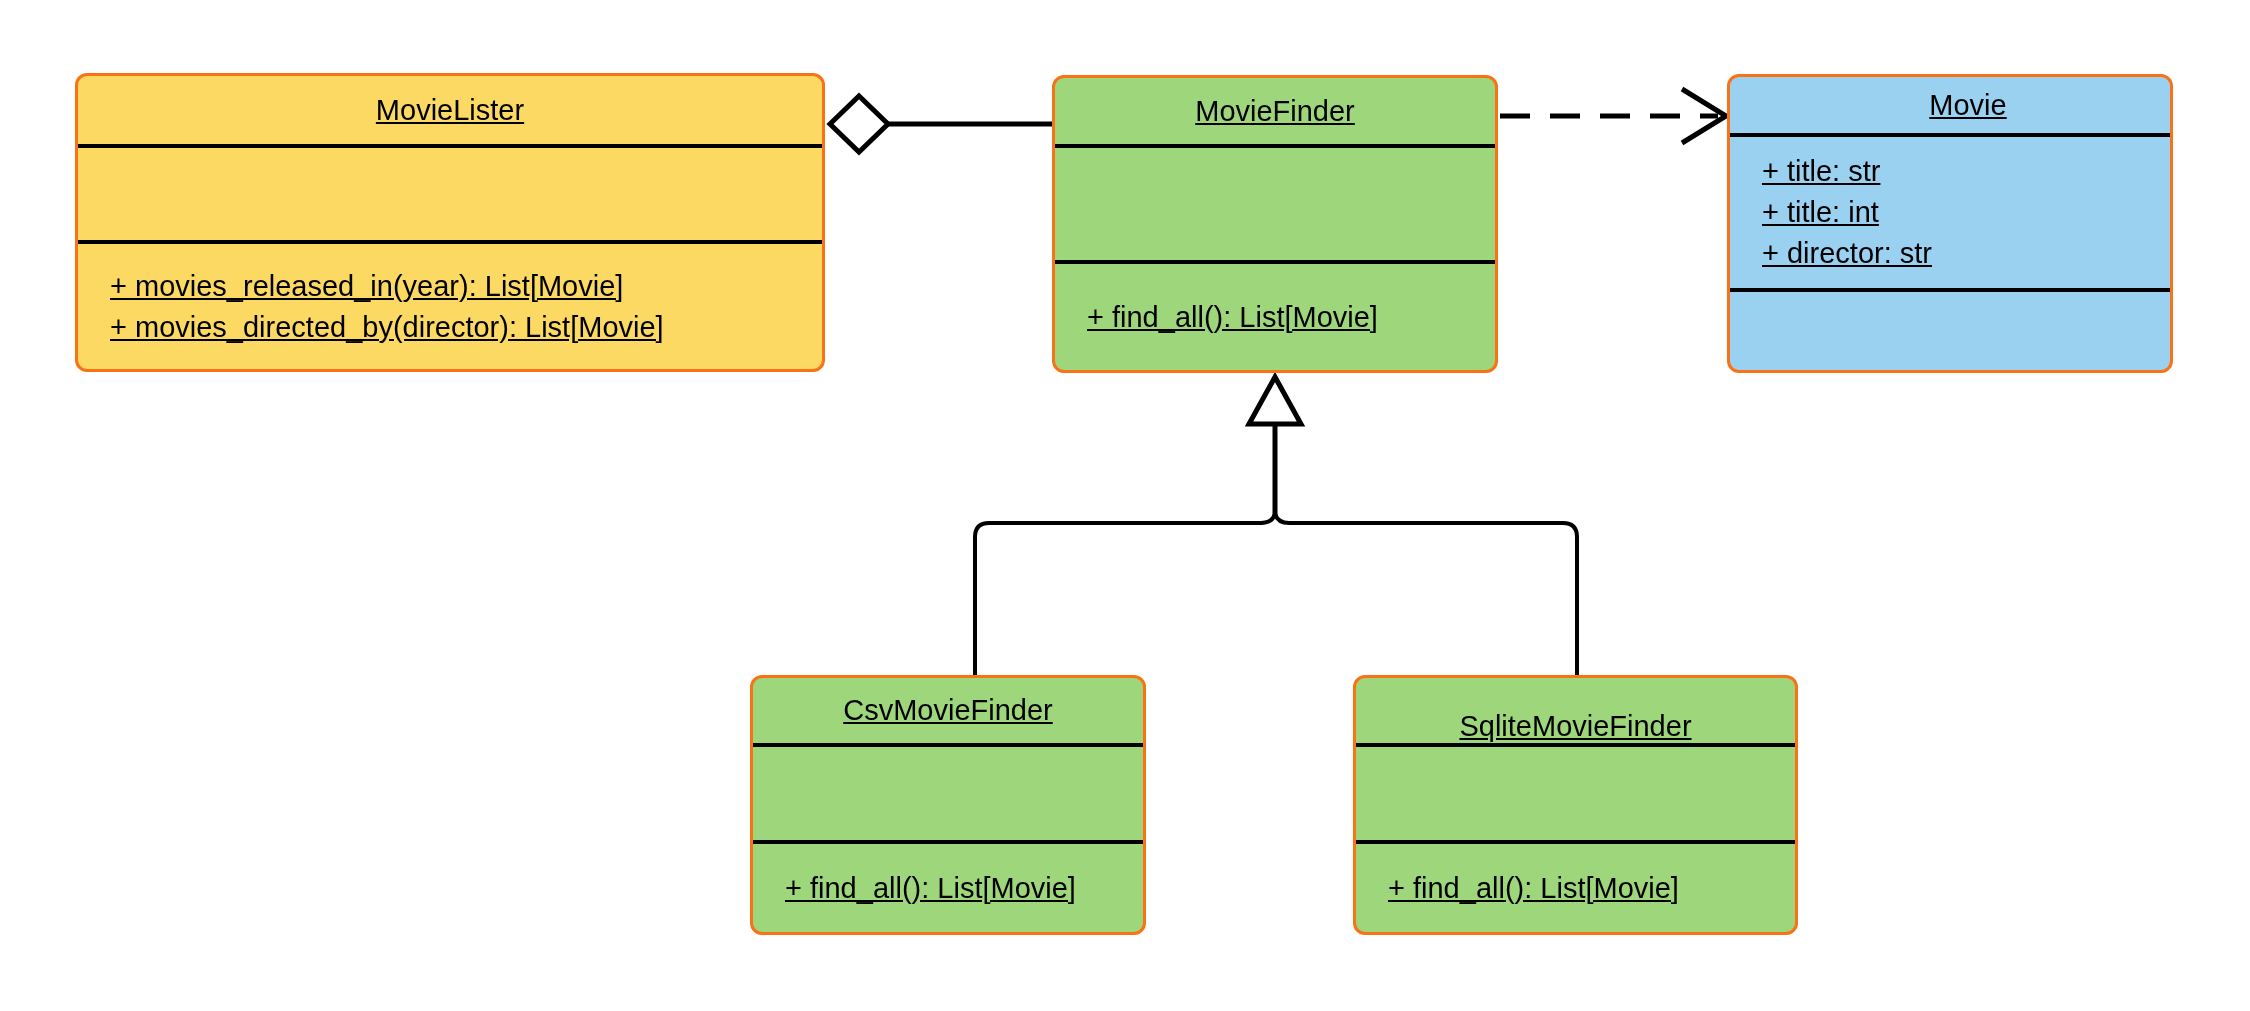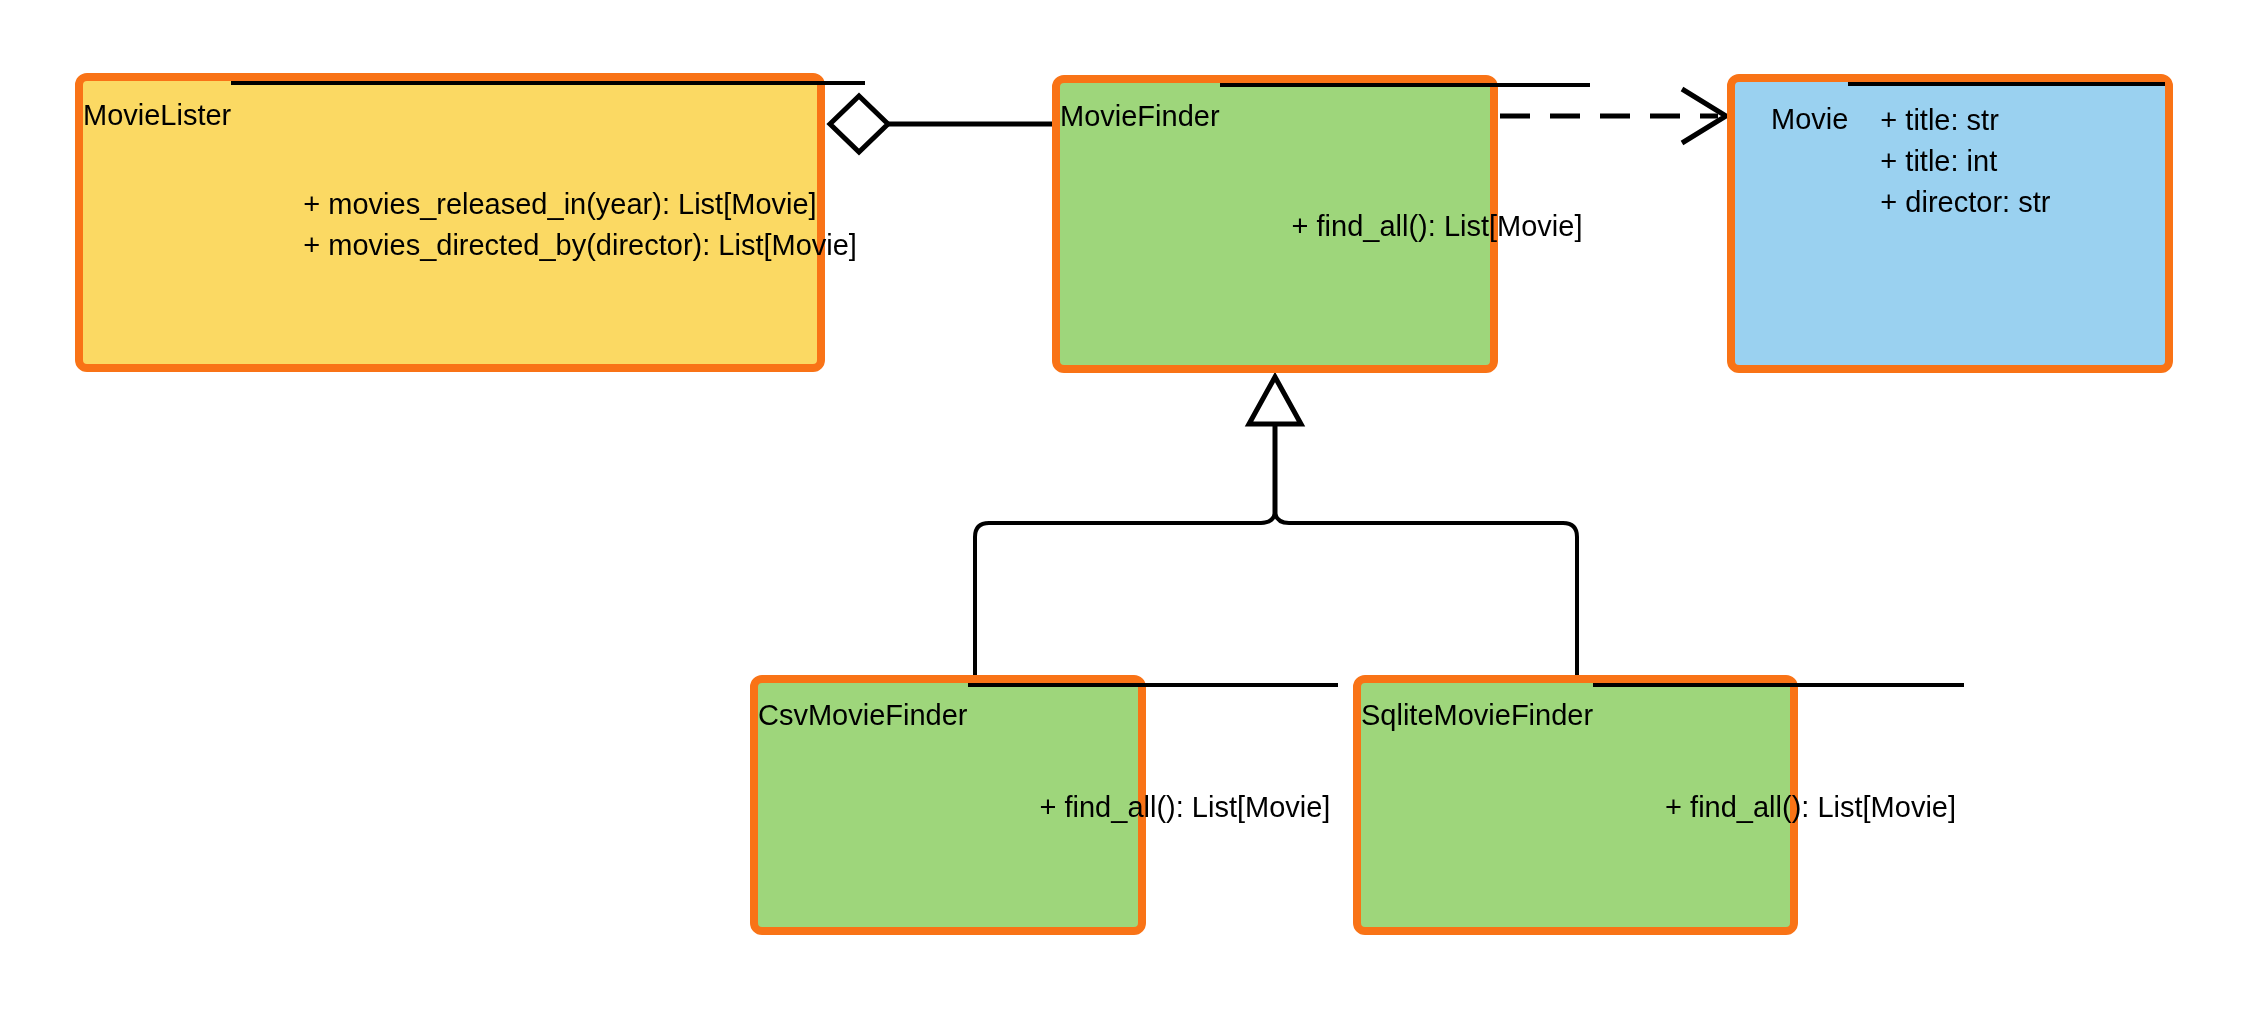--- a/index.html
+++ b/index.html
@@ -18,25 +18,26 @@
   #connector-layer {
     position: absolute;
     left: 0;
     top: 0;
     z-index: 1;
   }
   .uml-class {
     position: absolute;
     z-index: 2;
     box-sizing: border-box;
-    border: 8px solid #f97316;
+    border: 3px solid #f97316;
     border-radius: 12px;
     display: flex;
-    flex-direction: row;
+    flex-direction: column;
     color: #000000;
+    text-decoration: underline;
   }
   .compartment {
     box-sizing: border-box;
     display: flex;
     flex-direction: column;
     justify-content: center;
   }
   .compartment + .compartment {
     border-top: 4px solid #000000;
   }
@@ -97,21 +98,21 @@
     <div class="compartment title" style="height:66px;">
       <span>MovieFinder</span>
     </div>
     <div class="compartment members" style="height:116px;"></div>
     <div class="compartment members fill-rest">
       <span class="member">+ find_all(): List[Movie]</span>
     </div>
   </div>
 
   <div class="uml-class" style="left: 1727px; top: 74px; width: 446px; height: 299px; background-color: rgb(154, 209, 240);">
-    <div class="compartment title" style="height:74px;margin-left:36px;">
+    <div class="compartment title" style="height:56px;margin-left:36px;">
       <span>Movie</span>
     </div>
     <div class="compartment members" style="height:155px;">
       <span class="member">+ title: str</span>
       <span class="member">+ title: int</span>
       <span class="member">+ director: str</span>
     </div>
     <div class="compartment members fill-rest"></div>
   </div>
 
@@ -119,21 +120,21 @@
     <div class="compartment title" style="height:65px;">
       <span>CsvMovieFinder</span>
     </div>
     <div class="compartment members" style="height:97px;"></div>
     <div class="compartment members fill-rest">
       <span class="member">+ find_all(): List[Movie]</span>
     </div>
   </div>
 
   <div class="uml-class" style="left: 1353px; top: 675px; width: 445px; height: 260px; background-color: rgb(158, 214, 123);">
-    <div class="compartment title" style="height:65px;">
+    <div class="compartment title" style="height:65px;justify-content:flex-end;">
       <span>SqliteMovieFinder</span>
     </div>
     <div class="compartment members" style="height:97px;"></div>
     <div class="compartment members fill-rest">
       <span class="member">+ find_all(): List[Movie]</span>
     </div>
   </div>
 
 </div>
 

